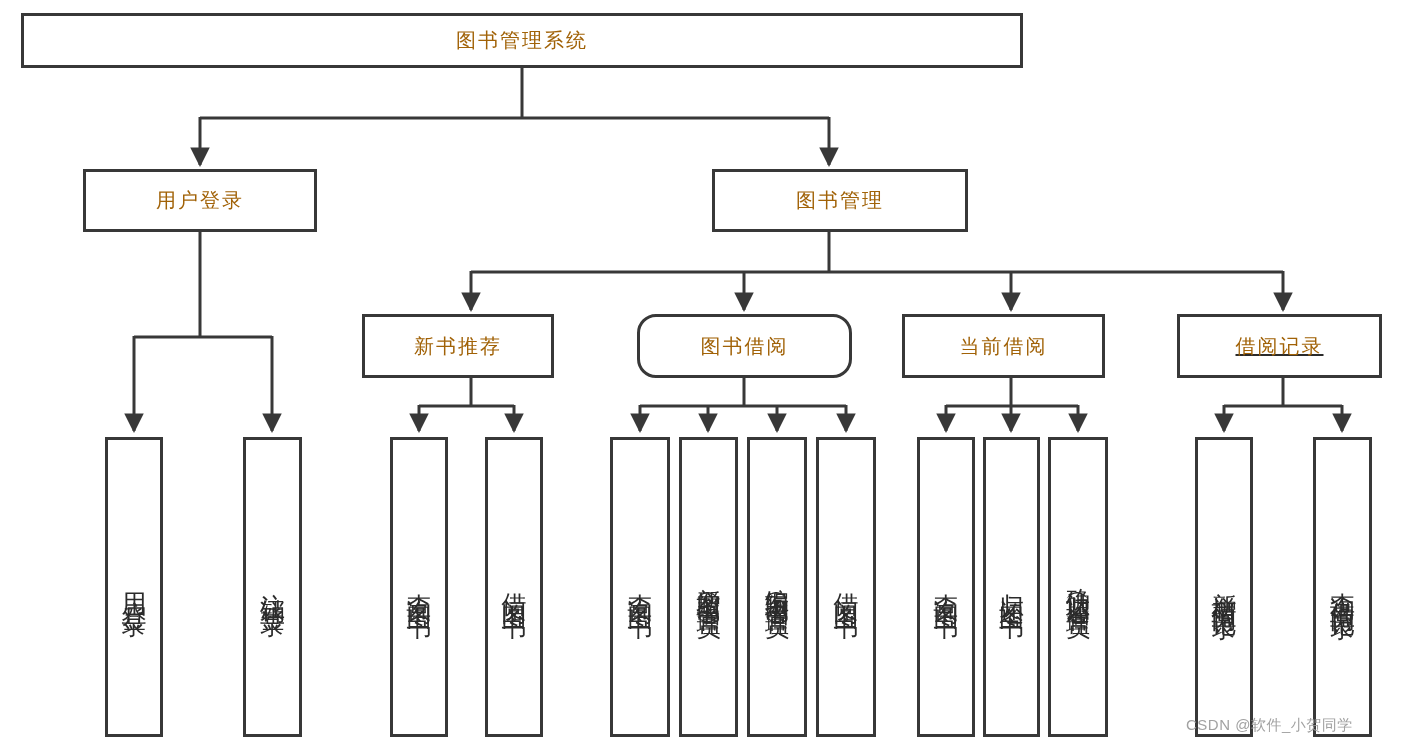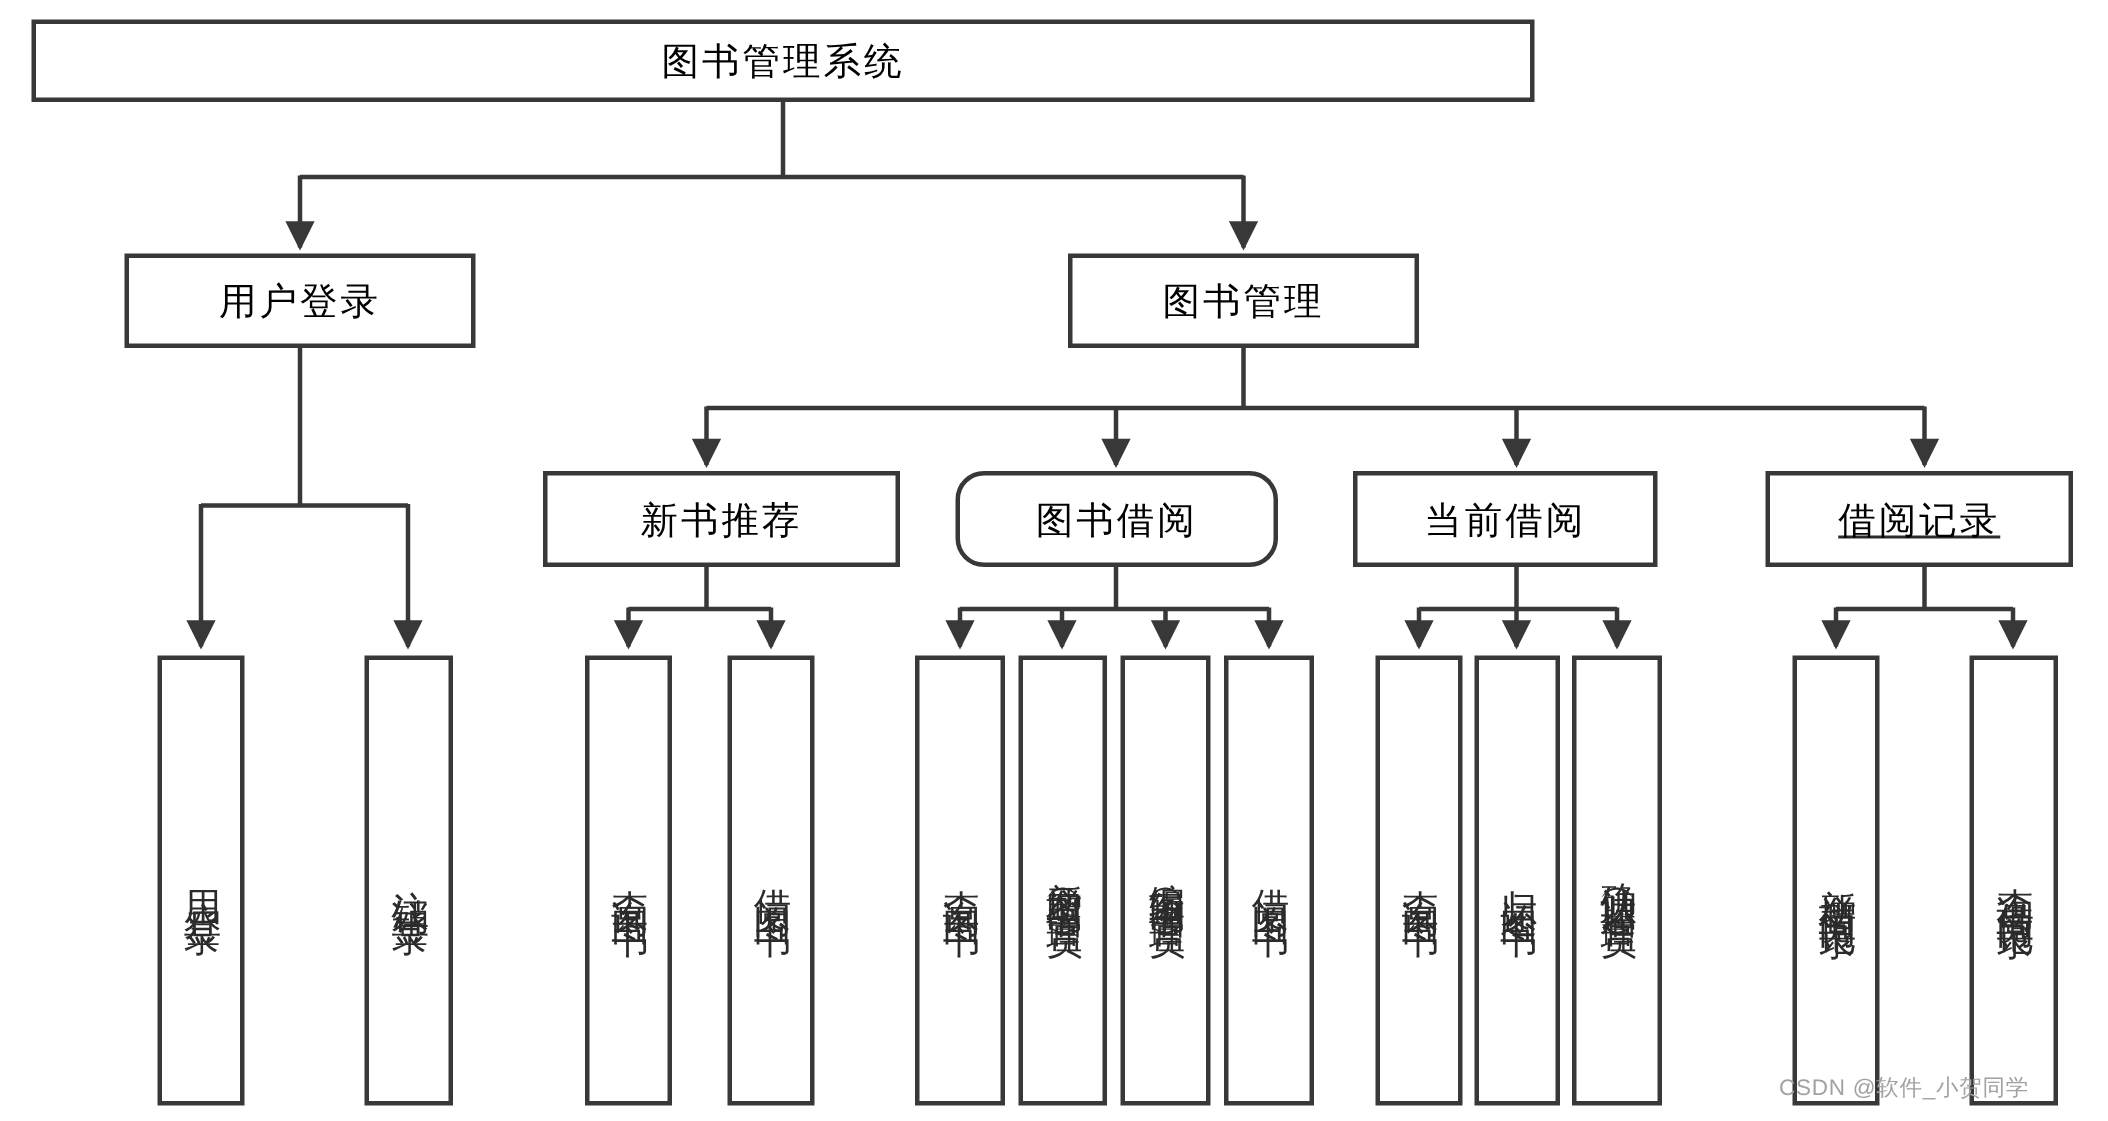--- a/index.html
+++ b/index.html
@@ -14,24 +14,24 @@
   .connectors{position:absolute;left:0;top:0;z-index:0;}
   .box{
     position:absolute;
     background:#ffffff;
     border:3px solid #383838;
     box-sizing:border-box;
     display:flex;align-items:center;justify-content:center;
     z-index:1;
   }
   .hlabel{
-    font-size:25px;
+    font-size:20px;
     letter-spacing:2px;
     white-space:nowrap;
-    color:#000000;
+    color:#a16207;
   }
   .vlabel{
     writing-mode:vertical-rl;
     text-orientation:mixed;
     font-size:25px;
     line-height:1;
     white-space:nowrap;
     color:#2b2b2b;
   }
   .sp4{letter-spacing:7px;}
@@ -109,25 +109,25 @@
     </g>
   </svg>
 
   <div class="box" style="left:21px;top:13px;width:1002px;height:55px;">
     <span class="hlabel">图书管理系统</span>
   </div>
 
   <div class="box" style="left:83px;top:169px;width:234px;height:63px;">
     <span class="hlabel">用户登录</span>
   </div>
-  <div class="box" style="left:712px;top:169px;width:234px;height:63px;">
+  <div class="box" style="left:712px;top:169px;width:256px;height:63px;">
     <span class="hlabel">图书管理</span>
   </div>
 
-  <div class="box" style="left:362px;top:314px;width:238px;height:64px;font-family:Liberation Serif, serif;">
+  <div class="box" style="left:362px;top:314px;width:192px;height:64px;font-family:Liberation Serif, serif;">
     <span class="hlabel">新书推荐</span>
   </div>
   <div class="box" style="left:637px;top:314px;width:215px;height:64px;border-radius:19px;">
     <span class="hlabel">图书借阅</span>
   </div>
   <div class="box" style="left:902px;top:314px;width:203px;height:64px;">
     <span class="hlabel">当前借阅</span>
   </div>
   <div class="box" style="left:1177px;top:314px;width:205px;height:64px;text-decoration:underline;">
     <span class="hlabel">借阅记录</span>

